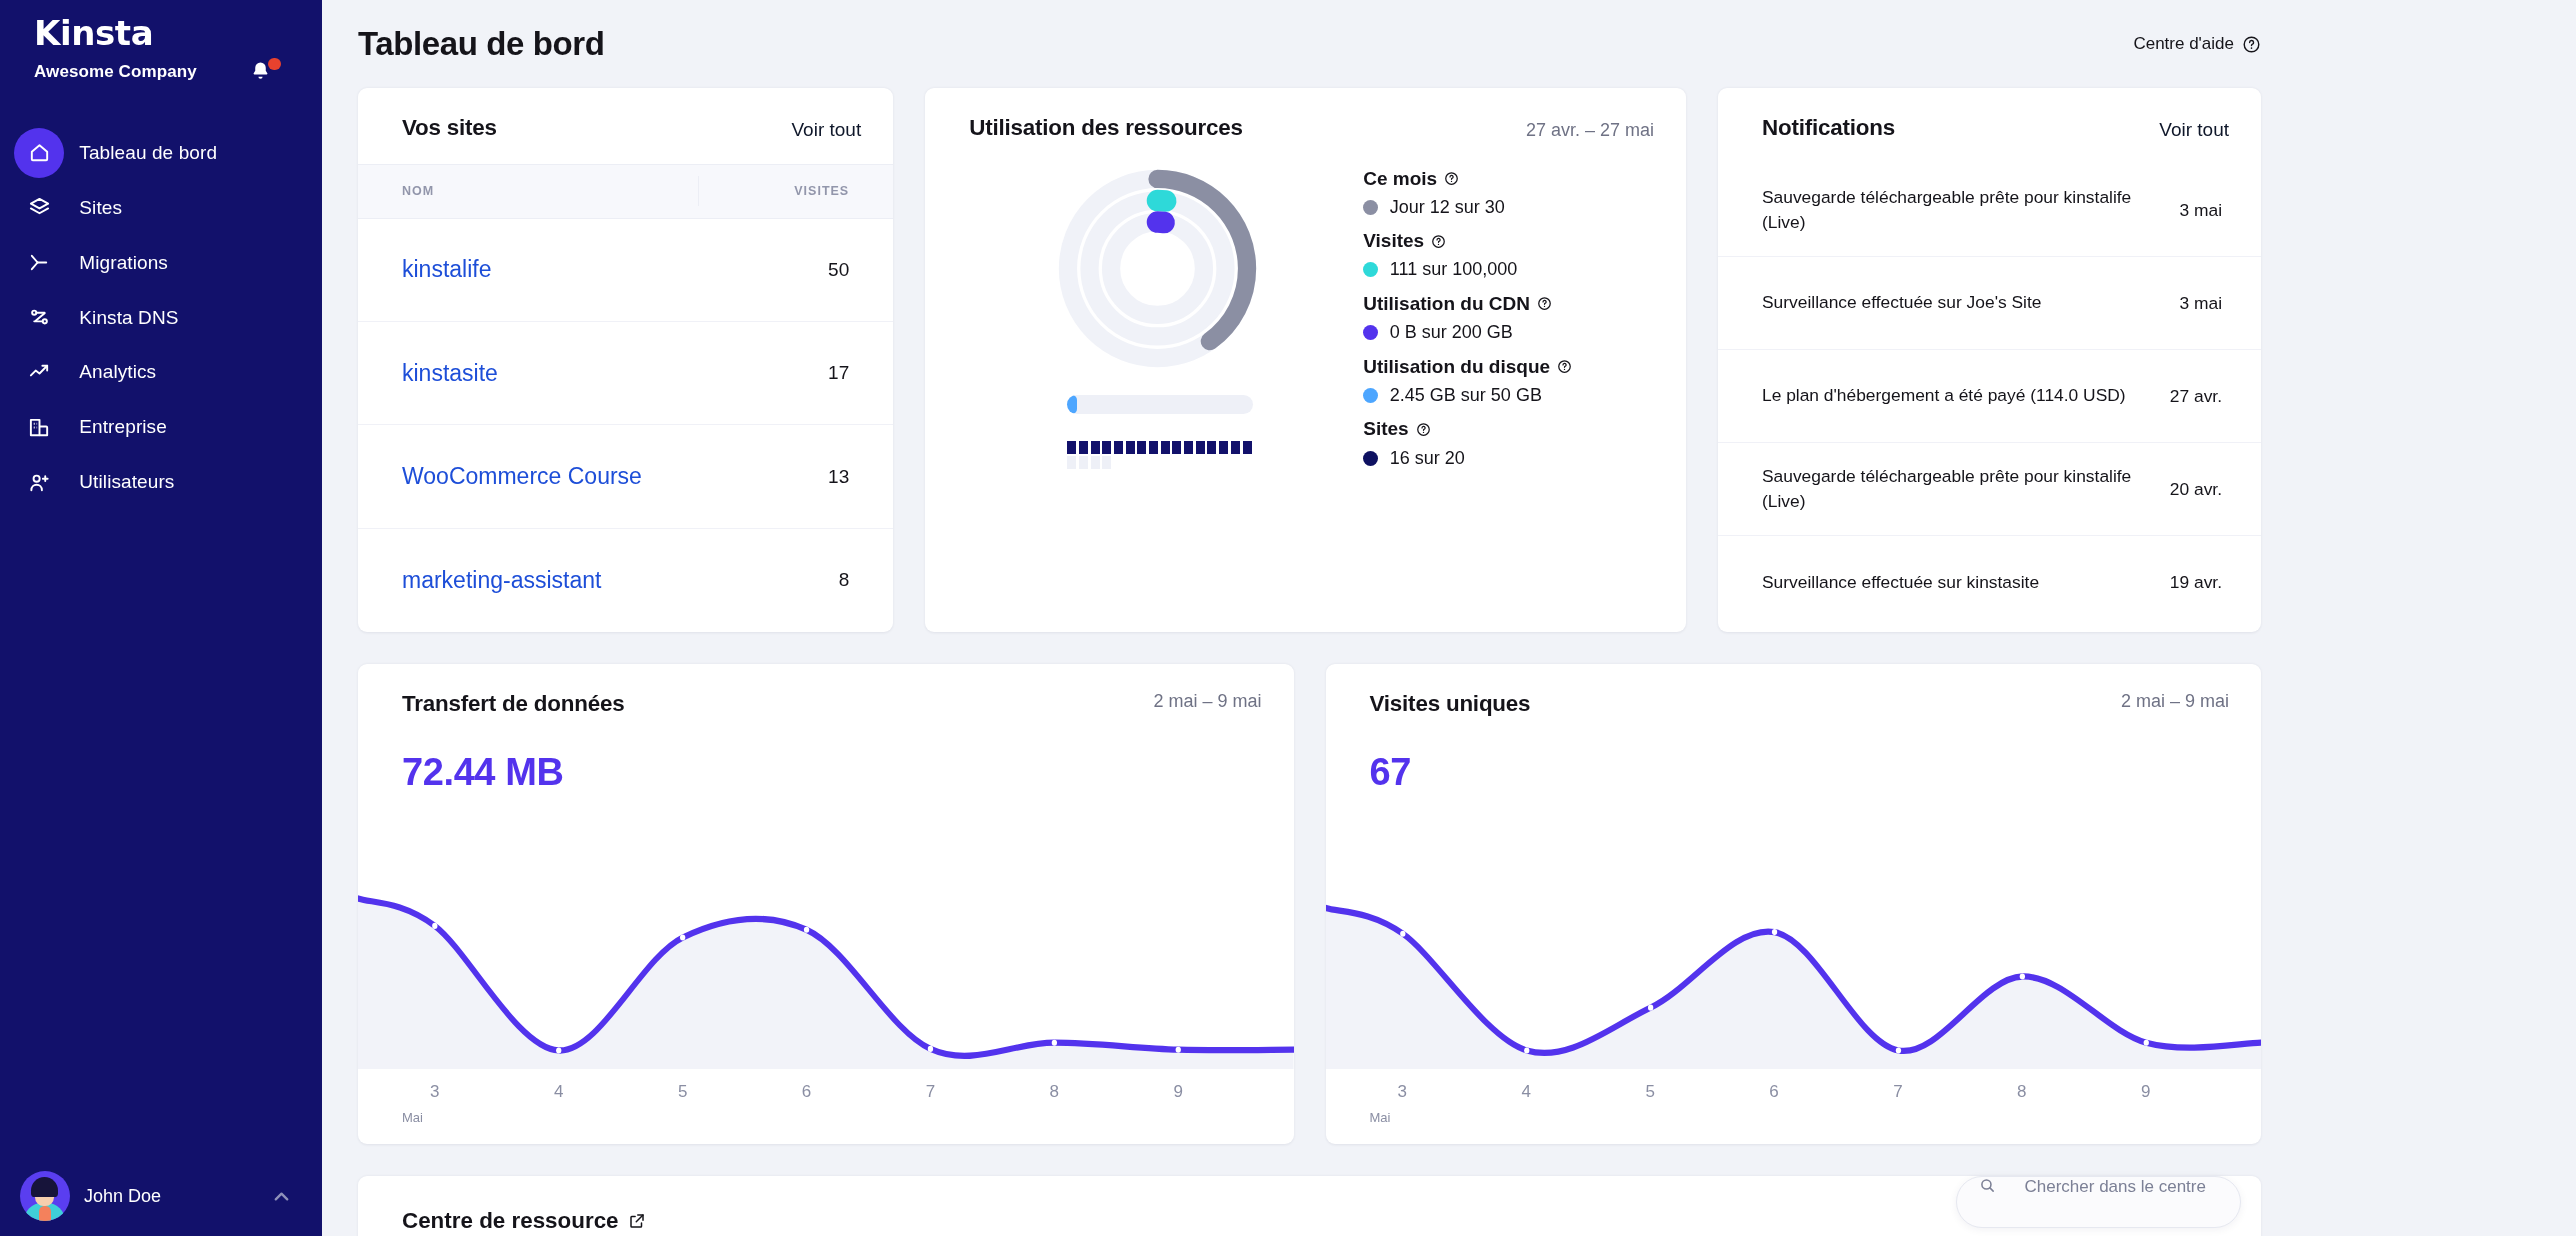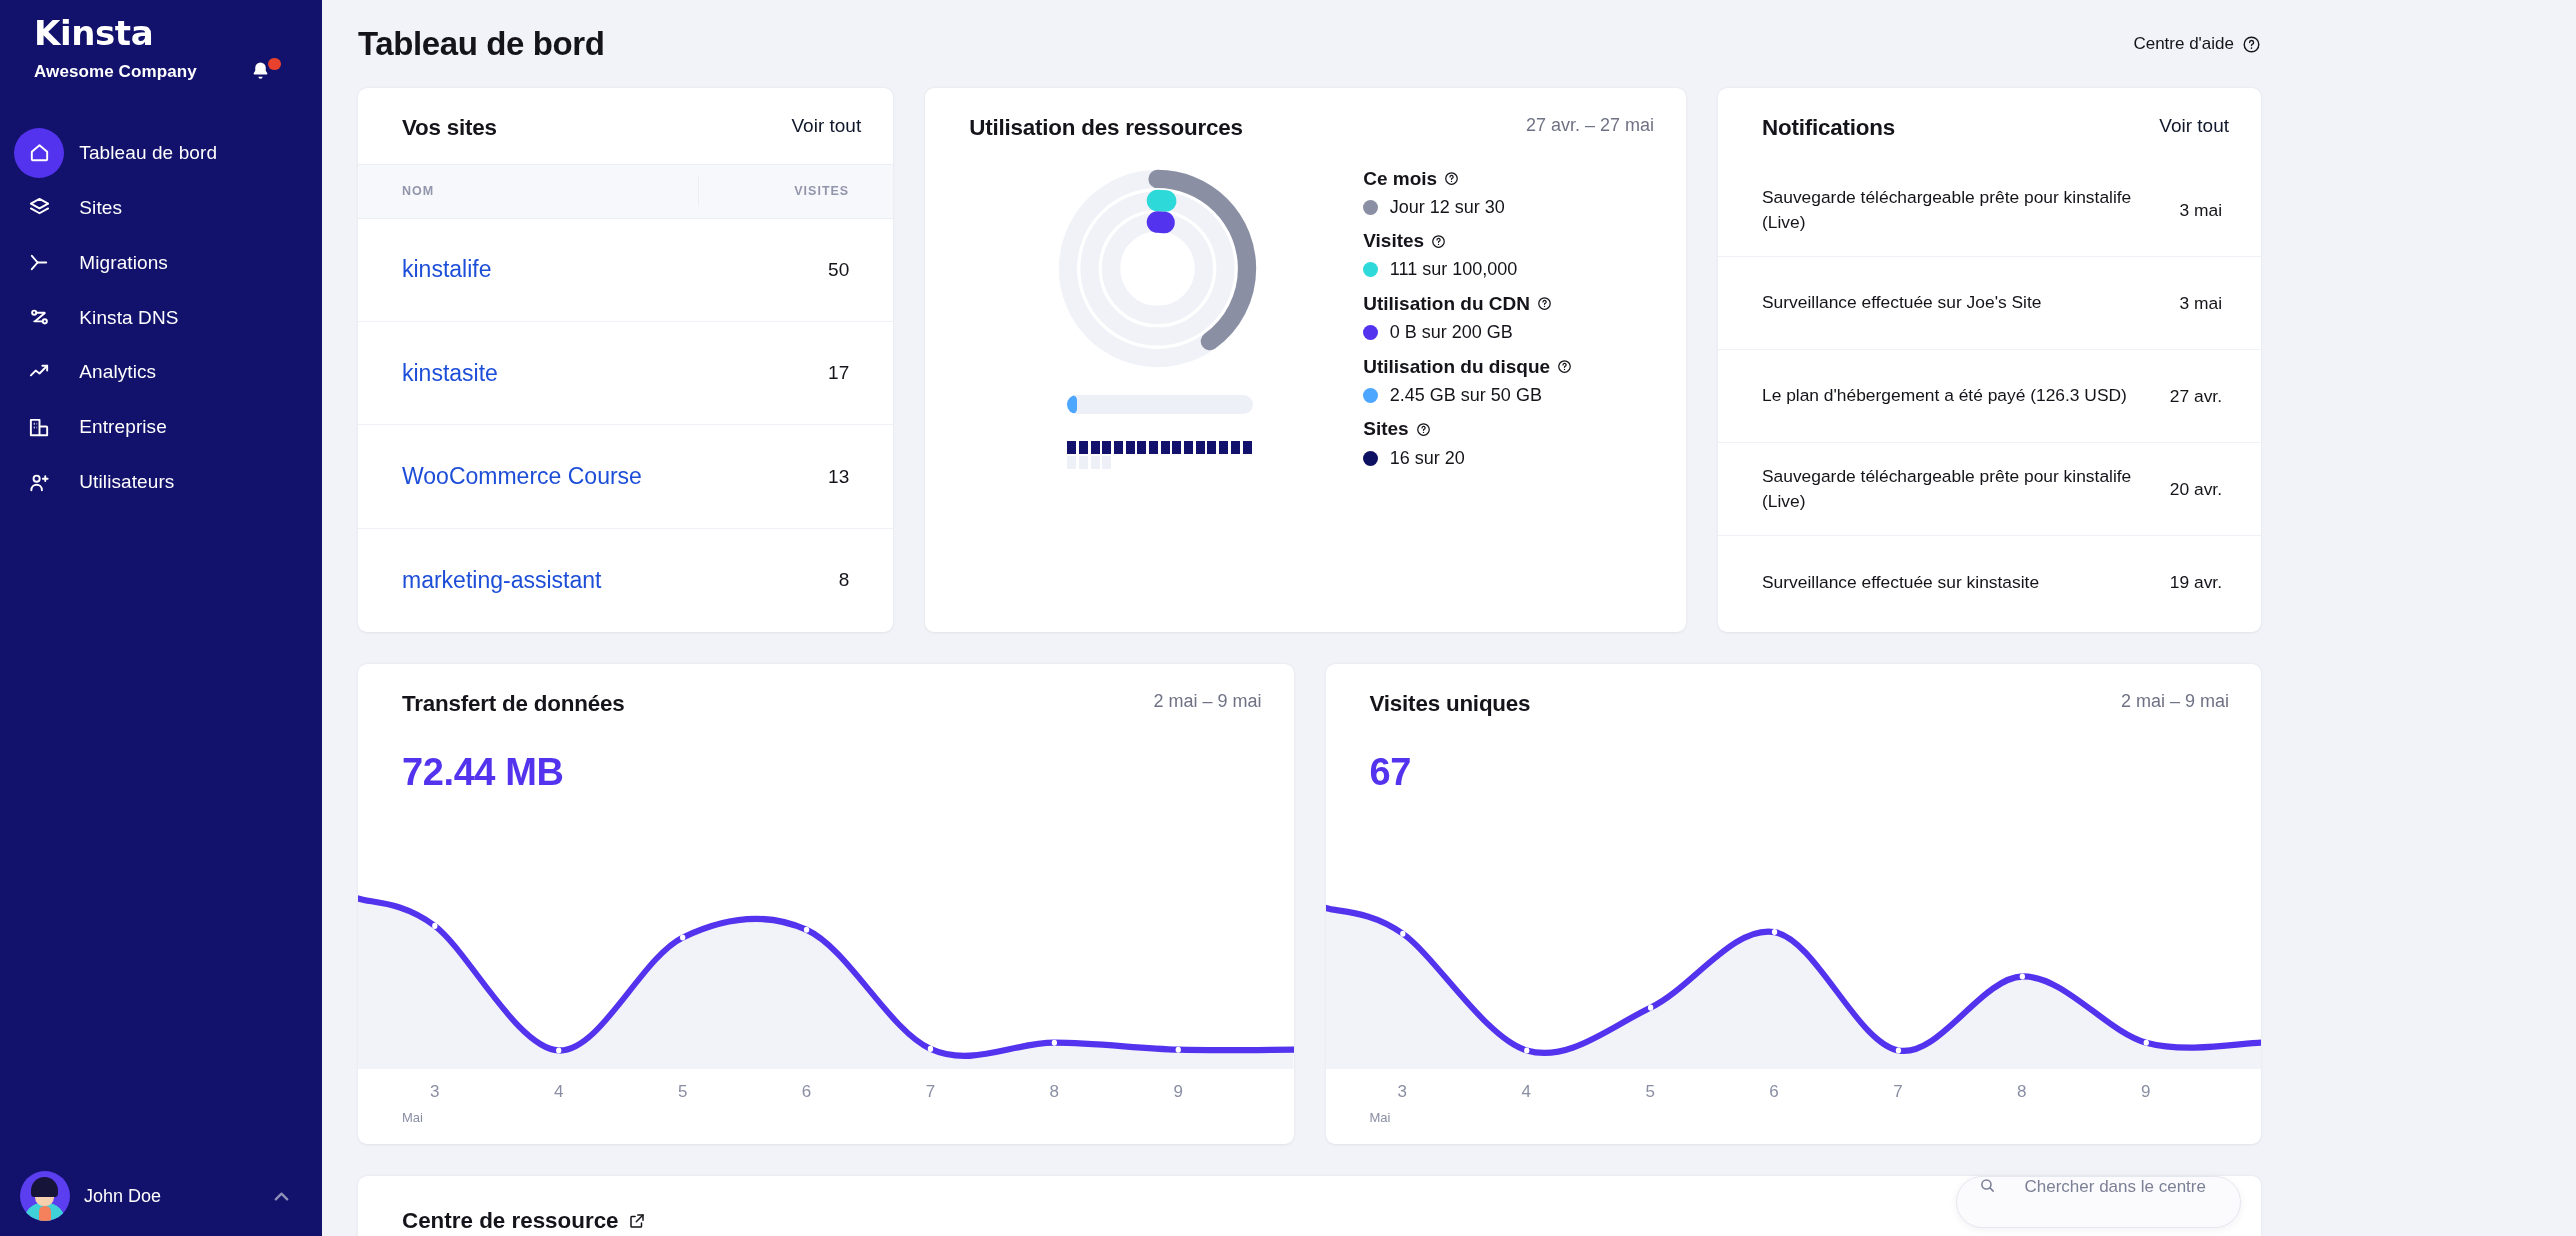--- a/index.html
+++ b/index.html
@@ -89,21 +89,21 @@
   }
 
   .content { padding: 0 34px 0 36px; }
 
   .row-1 { display: flex; gap: 32px; }
   .card {
     background: #fff; border-radius: 9px;
     box-shadow: 0 0.9px 2.7px rgba(20,22,60,.08);
   }
   .card-head {
-    display: flex; align-items: flex-start; justify-content: space-between;
+    display: flex; align-items: flex-end; justify-content: space-between;
     padding: 27px 32px 23px 44px;
   }
   .card-title { font-size: 22.4px; font-weight: 700; color: #15141a; letter-spacing: -0.2px; }
   .card-link { font-size: 19px; color: #0f172a; cursor: pointer; }
   .card-meta { font-size: 18px; color: #6f7285; }
 
   
   .sites-card { width: 617px; height: 544px; display: flex; flex-direction: column; }
   .tbl-head {
     display: flex; background: #f7f8fc;
@@ -495,21 +495,21 @@
           </div>
           <div class="notif-row">
             <div class="notif-text">Sauvegarde téléchargeable prête pour kinstalife (Live)</div>
             <div class="notif-date">3 mai</div>
           </div>
           <div class="notif-row">
             <div class="notif-text">Surveillance effectuée sur Joe's Site</div>
             <div class="notif-date">3 mai</div>
           </div>
           <div class="notif-row">
-            <div class="notif-text">Le plan d'hébergement a été payé (126.3 USD)</div>
+            <div class="notif-text">Le plan d'hébergement a été payé (114.0 USD)</div>
             <div class="notif-date">27 avr.</div>
           </div>
           <div class="notif-row">
             <div class="notif-text">Sauvegarde téléchargeable prête pour kinstalife (Live)</div>
             <div class="notif-date">20 avr.</div>
           </div>
           <div class="notif-row">
             <div class="notif-text">Surveillance effectuée sur kinstasite</div>
             <div class="notif-date">19 avr.</div>
           </div>

